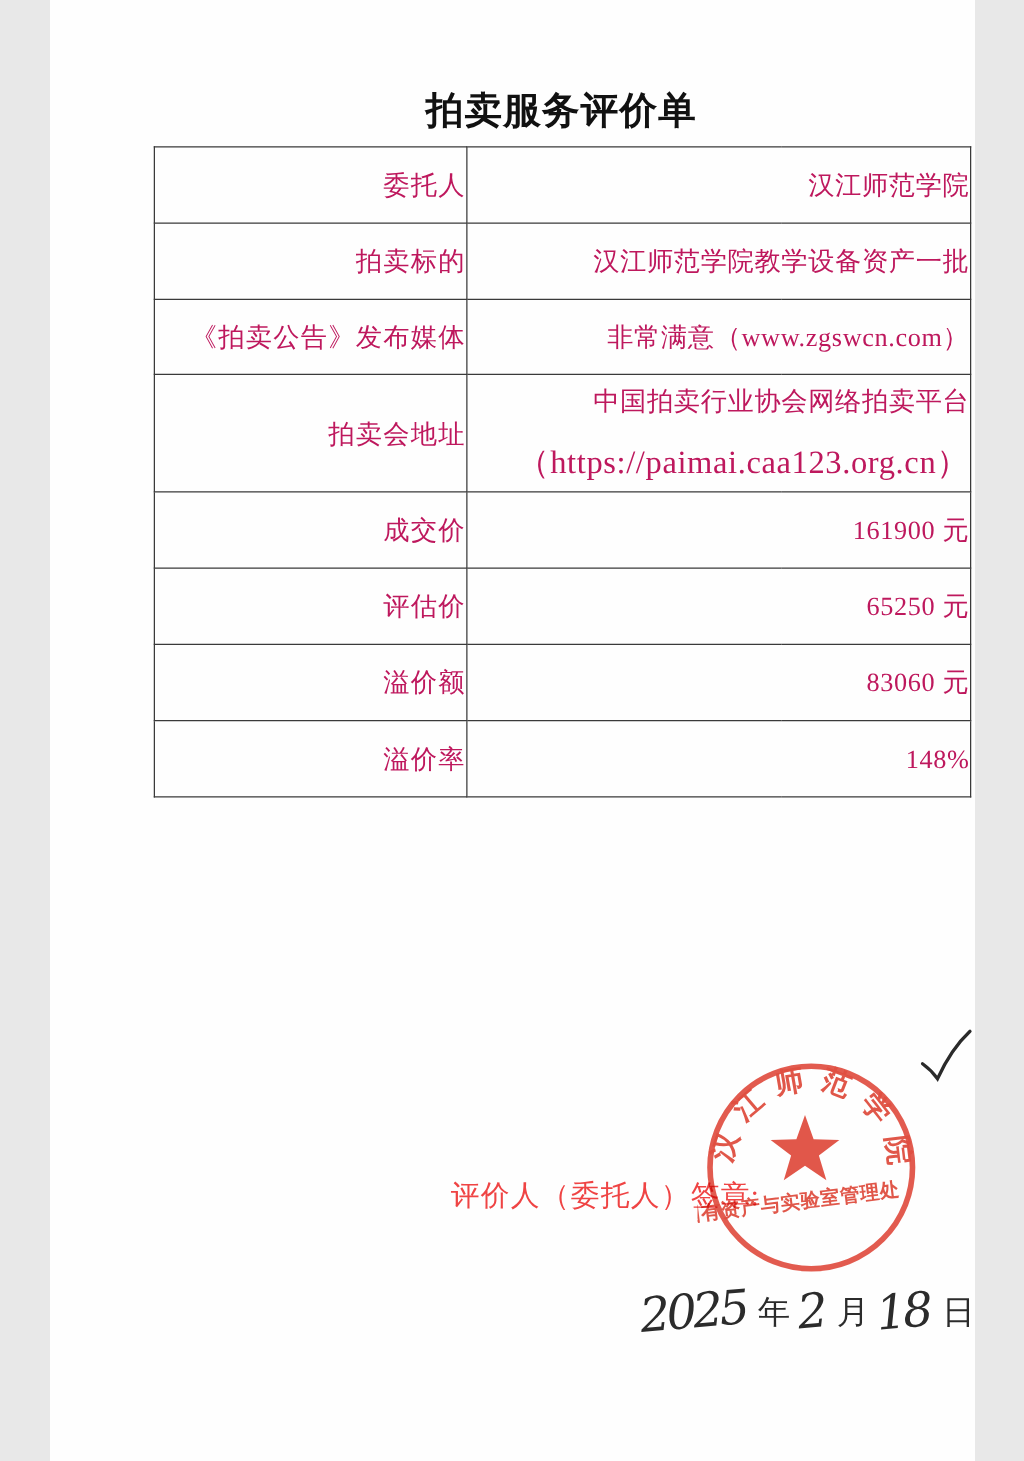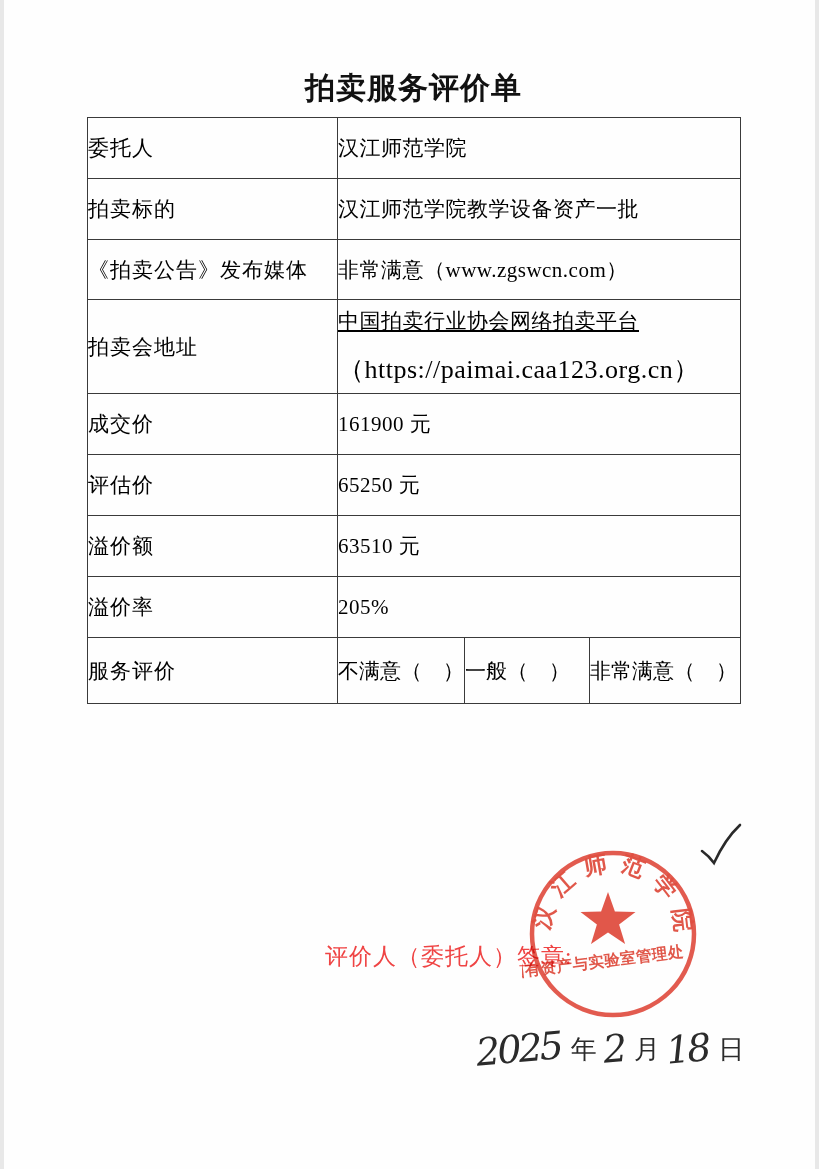--- a/index.html
+++ b/index.html
@@ -1,23 +1,24 @@
 <!DOCTYPE html>
 <html><head>
 <meta charset="utf-8">
 <style>
   html,body{margin:0;padding:0;background:#e8e8e8;}
   .page{
     position:relative;
-    width:811px;height:1169px;
+    width:699px;height:1169px;
     margin:0 auto;
     background:#fefefe;
     overflow:hidden;
     font-family:"Liberation Serif","DejaVu Serif",serif;
     color:#1f1f1f;
+    padding-left:41px;
   }
   .title{
     position:absolute;
     left:83px;top:68px;width:653px;
     margin:0;
     text-align:center;
     font-family:"DejaVu Sans","Liberation Sans",sans-serif;
     font-weight:bold;
     font-size:30px;
     letter-spacing:1px;
@@ -26,28 +27,28 @@
   table.form{
     position:absolute;
     left:83px;top:117px;
     width:653px;
     border-collapse:collapse;
     table-layout:fixed;
   }
   table.form td{
     border:1.6px solid #3a3a3a;
     padding:0;
-    text-align:left;
+    text-align:right;
     vertical-align:middle;
     font-size:21px;
-    color:#000000;
+    color:#be185d;
   }
   td.lbl{letter-spacing:1px;}
   td.val{letter-spacing:0.5px;}
-  .addr-line1{margin-bottom:17px;text-decoration:underline;}
+  .addr-line1{margin-bottom:17px;}
   .addr-line2{font-size:26px;}
   td.opt{font-size:20px;letter-spacing:0;}
   td.opt-last{position:relative;}
   .sig{
     position:absolute;
     left:321px;top:941px;
     font-size:23px;
     letter-spacing:1px;
     color:#ef4444;
   }
@@ -123,31 +124,25 @@
       <tr style="height:61px">
         <td class="lbl">成交价</td>
         <td class="val" colspan="3">161900 元</td>
       </tr>
       <tr style="height:61px">
         <td class="lbl">评估价</td>
         <td class="val" colspan="3">65250 元</td>
       </tr>
       <tr style="height:61px">
         <td class="lbl">溢价额</td>
-        <td class="val" colspan="3">63510 元</td>
+        <td class="val" colspan="3">83060 元</td>
       </tr>
       <tr style="height:61px">
         <td class="lbl">溢价率</td>
-        <td class="val" colspan="3">205%</td>
-      </tr>
-      <tr style="height:66px">
-        <td class="lbl">服务评价</td>
-        <td class="opt">不满意（　）</td>
-        <td class="opt">一般（　）</td>
-        <td class="opt opt-last">非常满意（　）</td>
+        <td class="val" colspan="3">148%</td>
       </tr>
     </tbody>
   </table>
 
   <svg class="check-svg" viewBox="0 0 56 56">
     <path d="M 10 36 Q 17 41 22 48 Q 33 24 48 10" fill="none" stroke="#2a2a2a" stroke-width="2.6" stroke-linecap="round"></path>
   </svg>
 
   <div class="sig">评价人（委托人）签章:</div>
 

